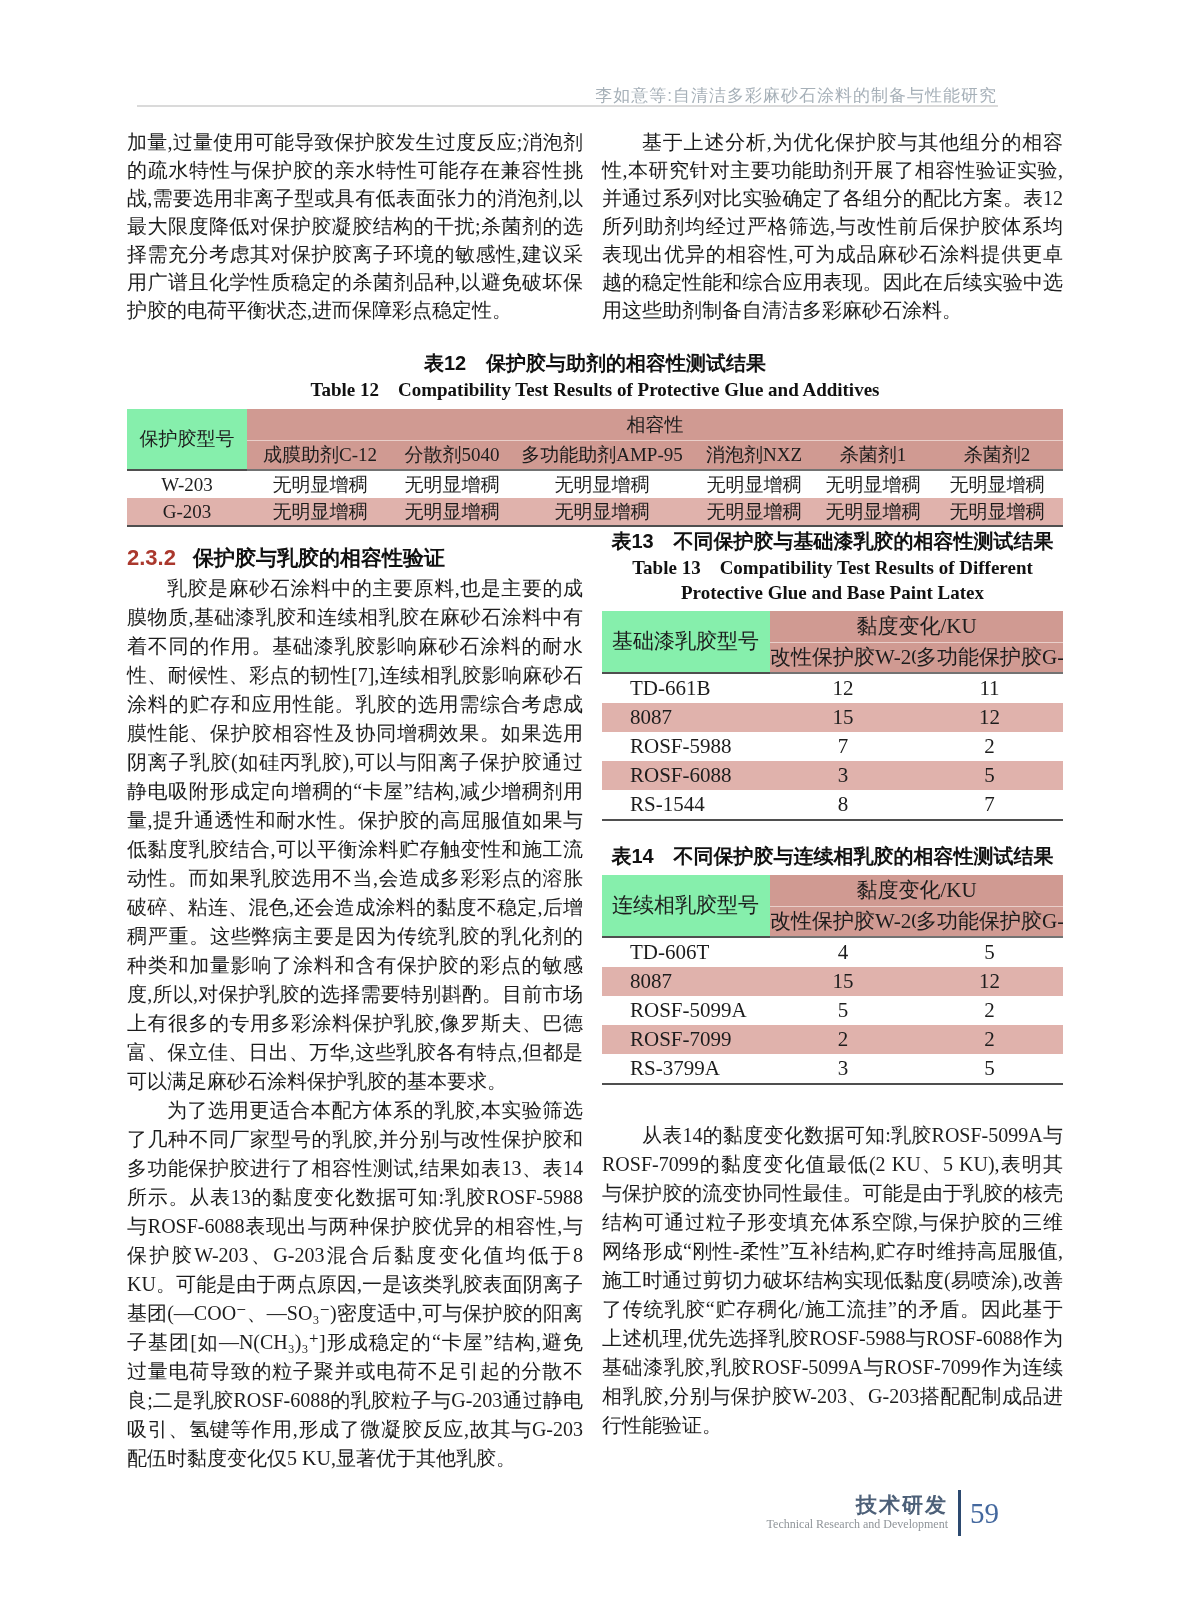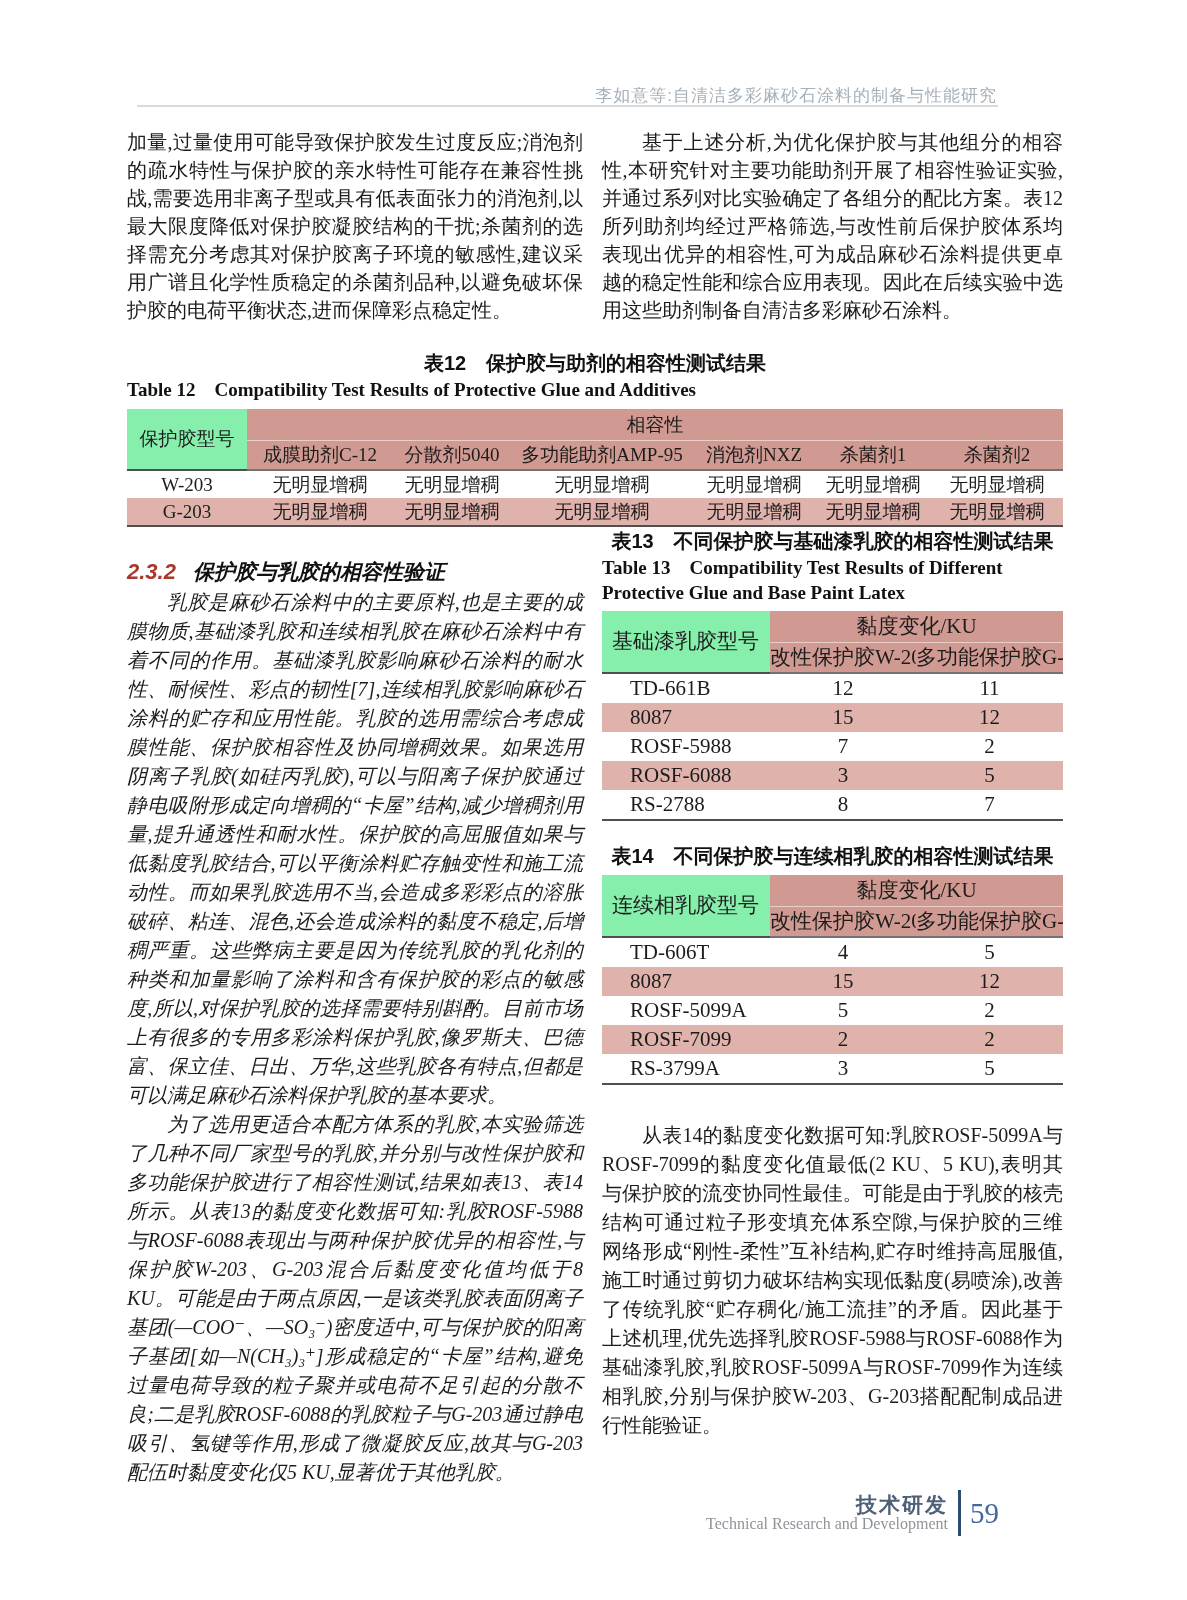--- a/index.html
+++ b/index.html
@@ -13,40 +13,40 @@
     font-family:"Liberation Sans","DejaVu Sans",sans-serif;
     font-size:17px;color:#a6b0b8;letter-spacing:1px;
   }
   .header-rule{position:absolute;top:105px;left:137px;right:124px;height:2px;background:#dadada;}
   
   .col{position:absolute;text-align:justify;font-size:20px;line-height:28px;}
   .col p{margin:0;}
   .col p.indent{text-indent:2em;}
   #col-left-top{left:127px;top:128px;width:456px;}
   #col-right-top{left:602px;top:128px;width:461px;}
-  #col-left-main{left:127px;top:556px;width:456px;line-height:29px;font-style:italic;}
+  #col-left-main{left:127px;top:542px;width:456px;line-height:29px;}
   #col-right-main{left:602px;top:528px;width:461px;line-height:29px;}
   
   .section-head{margin:0 0 9px 0;line-height:32px;text-align:left;}
   .section-num{
     font-family:"Liberation Sans","DejaVu Sans",sans-serif;font-weight:bold;
     font-size:22px;color:#aa382d;margin-right:17px;
   }
   .section-title{
     font-family:"Liberation Sans","DejaVu Sans",sans-serif;font-weight:bold;
     font-size:21px;color:#111;
   }
   
   .caption-zh{
     font-family:"Liberation Sans","DejaVu Sans",sans-serif;font-weight:bold;
     font-size:20px;line-height:26px;text-align:center;color:#111;text-indent:0;
   }
   .caption-en{
     font-family:"Liberation Serif","DejaVu Serif",serif;font-weight:bold;
-    font-size:19px;line-height:25px;text-align:left;color:#111;margin-top:1px;text-indent:0;
+    font-size:19px;line-height:25px;text-align:center;color:#111;margin-top:1px;text-indent:0;
   }
   
   table{border-collapse:collapse;table-layout:fixed;width:100%;}
   th,td{padding:0;font-weight:normal;text-align:center;overflow:hidden;white-space:nowrap;}
   .ptable thead th{background:#d09a92;}
   .ptable .rowhead{background:#86efac;border-bottom:2px solid #4f4f4f;}
   .ptable .group{border-bottom:1px solid #e9cfca;}
   .ptable .sub-row th{border-bottom:2px solid #737373;}
   .ptable tbody tr.alt{background:#e0b2ac;}
   .ptable{border-bottom:2px solid #4f4f4f;}
@@ -67,21 +67,21 @@
   .after-table-para{margin-top:36px !important;}
   
   .footer{position:absolute;right:123px;top:1490px;display:flex;align-items:center;}
   .footer-labels{text-align:right;margin-right:10px;}
   .footer-zh{
     font-family:"Liberation Sans","DejaVu Sans",sans-serif;font-weight:bold;
     font-size:21px;line-height:22px;color:#4d6078;letter-spacing:2px;
   }
   .footer-en{
     font-family:"Liberation Serif","DejaVu Serif",serif;
-    font-size:16px;line-height:16px;color:#8f9499;
+    font-size:12px;line-height:16px;color:#8f9499;
   }
   .footer-bar{width:3px;height:46px;background:#2d4a70;margin-right:9px;}
   .footer-page{
     font-family:"Liberation Serif","DejaVu Serif",serif;
     font-size:29px;color:#44689e;
   }
 </style>
 </head>
 <body>
 
@@ -190,21 +190,21 @@
           <td class="model">ROSF-5988</td>
           <td>7</td>
           <td>2</td>
         </tr>
         <tr class="alt">
           <td class="model">ROSF-6088</td>
           <td>3</td>
           <td>5</td>
         </tr>
         <tr>
-          <td class="model">RS-2788</td>
+          <td class="model">RS-1544</td>
           <td>8</td>
           <td>7</td>
         </tr>
       </tbody>
     </table>
 
     <div class="caption-zh t14-caption">表14　不同保护胶与连续相乳胶的相容性测试结果</div>
     <table class="ptable tsmall">
       <colgroup>
         <col style="width:168px">

